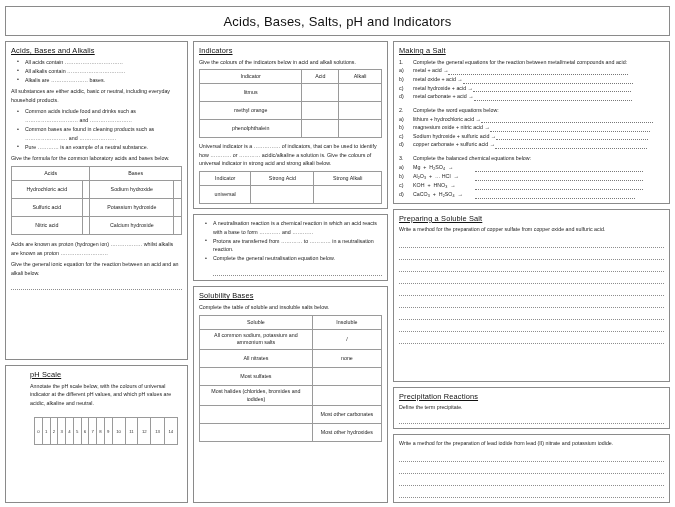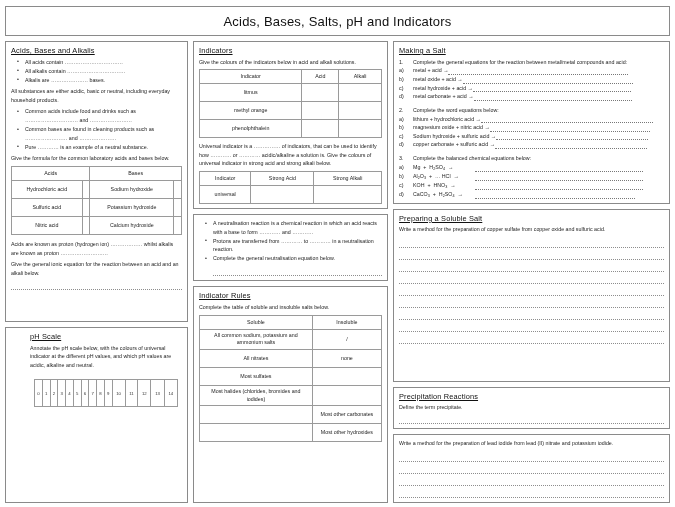--- a/index.html
+++ b/index.html
@@ -164,21 +164,21 @@
         </tbody>
           </table>
 
         <p class="p" style="margin-top:5px;">Acids are known as proton (hydrogen ion) ……………… whilst alkalis are known as proton ………………………</p>
         <p class="p tight">Give the general ionic equation for the reaction between an acid and an alkali below.</p>
         <div class="lines">
           <div class="line"></div>
         </div>
       </div>
 
-      <div class="panel" style="height:176px;padding-left:24px;">
+      <div class="panel" style="height:138px;padding-left:24px;">
         <h2 class="sec">pH Scale</h2>
         <p class="p">Annotate the pH scale below, with the colours of universal indicator at the different pH values, and which pH values are acidic, alkaline and neutral.</p>
         <div class="ph-wrap">
           <table class="ph">
             <tbody>
                 <tr>
               <td>0</td>
               <td>1</td>
               <td>2</td>
               <td>3</td>
@@ -252,21 +252,21 @@
           <li>A neutralisation reaction is a chemical reaction in which an acid reacts with a base to form ………… and …………</li>
           <li>Protons are transferred from ………… to ………… in a neutralisation reaction.</li>
           <li>Complete the general neutralisation equation below.</li>
         </ul>
         <div class="lines" style="padding-left:14px;">
           <div class="line"></div>
         </div>
       </div>
 
       <div class="panel grow">
-        <h2 class="sec">Indicator Rules</h2>
+        <h2 class="sec">Solubility Bases</h2>
         <p class="p">Complete the table of soluble and insoluble salts below.</p>
         <table class="t">
           <tbody>
               <tr>
             <th style="width:62%">Soluble</th>
             <th>Insoluble</th>
           </tr>
           <tr>
             <td class="tall">All common sodium, potassium and ammonium salts</td>
             <td class="tall">/</td>

